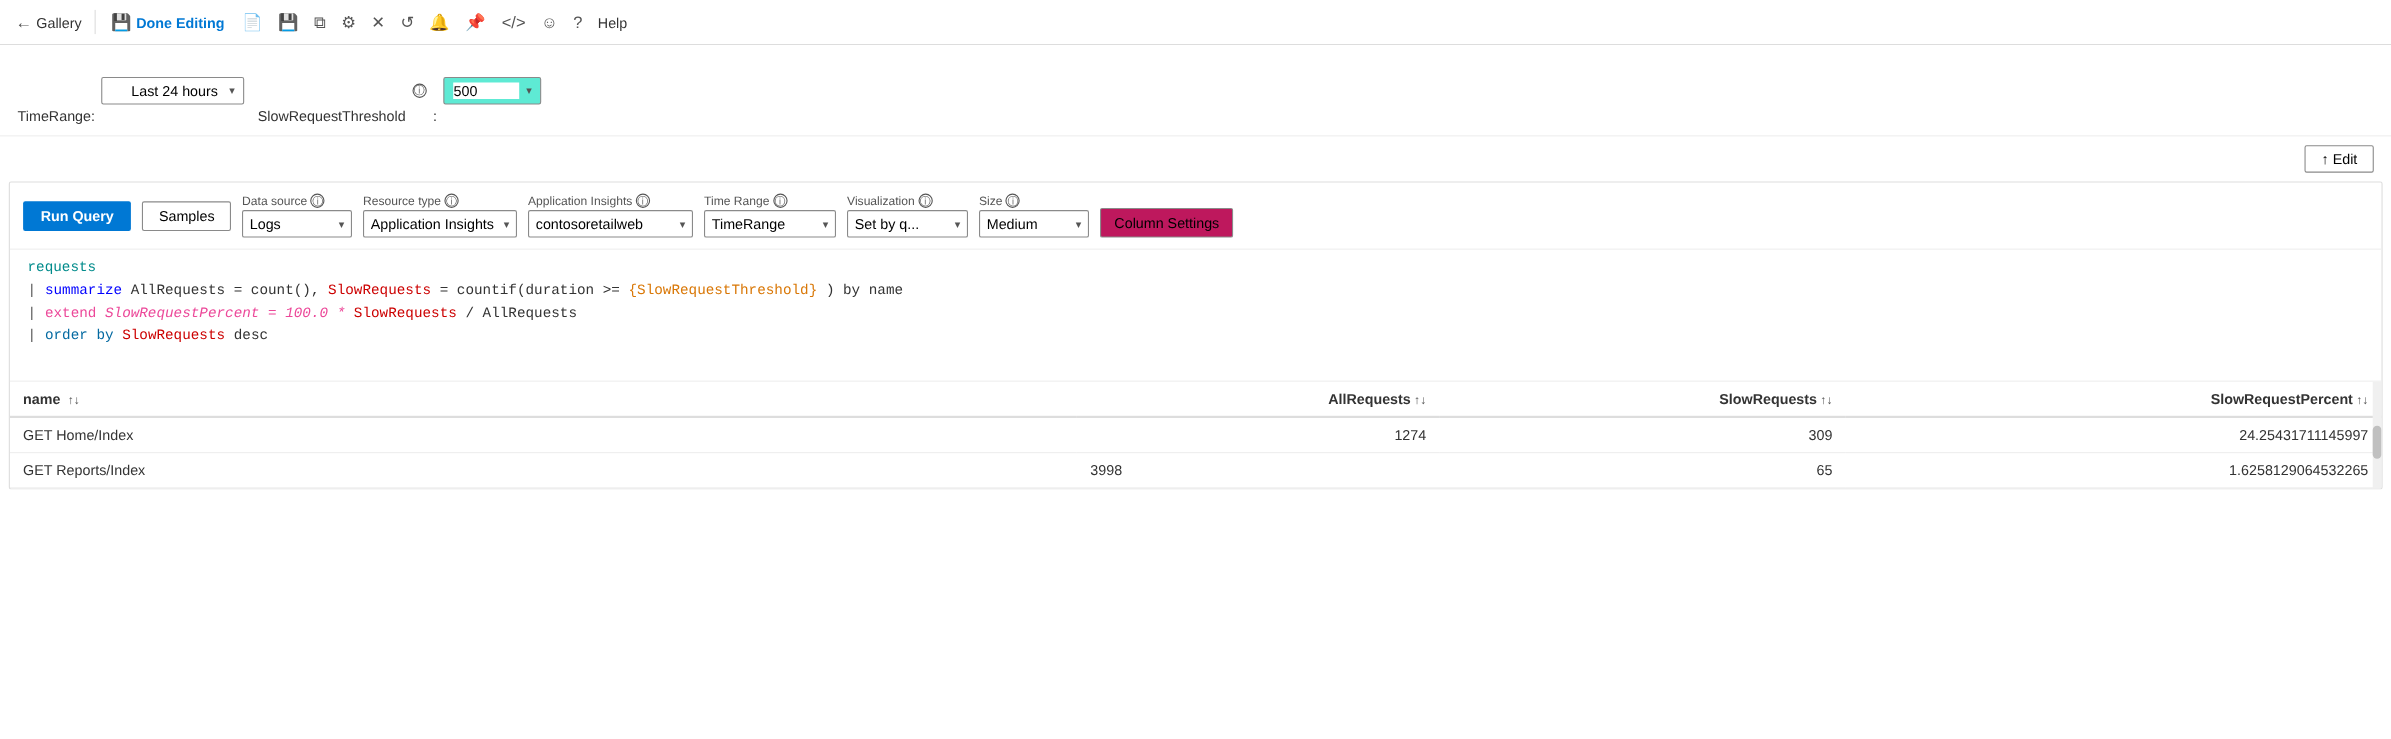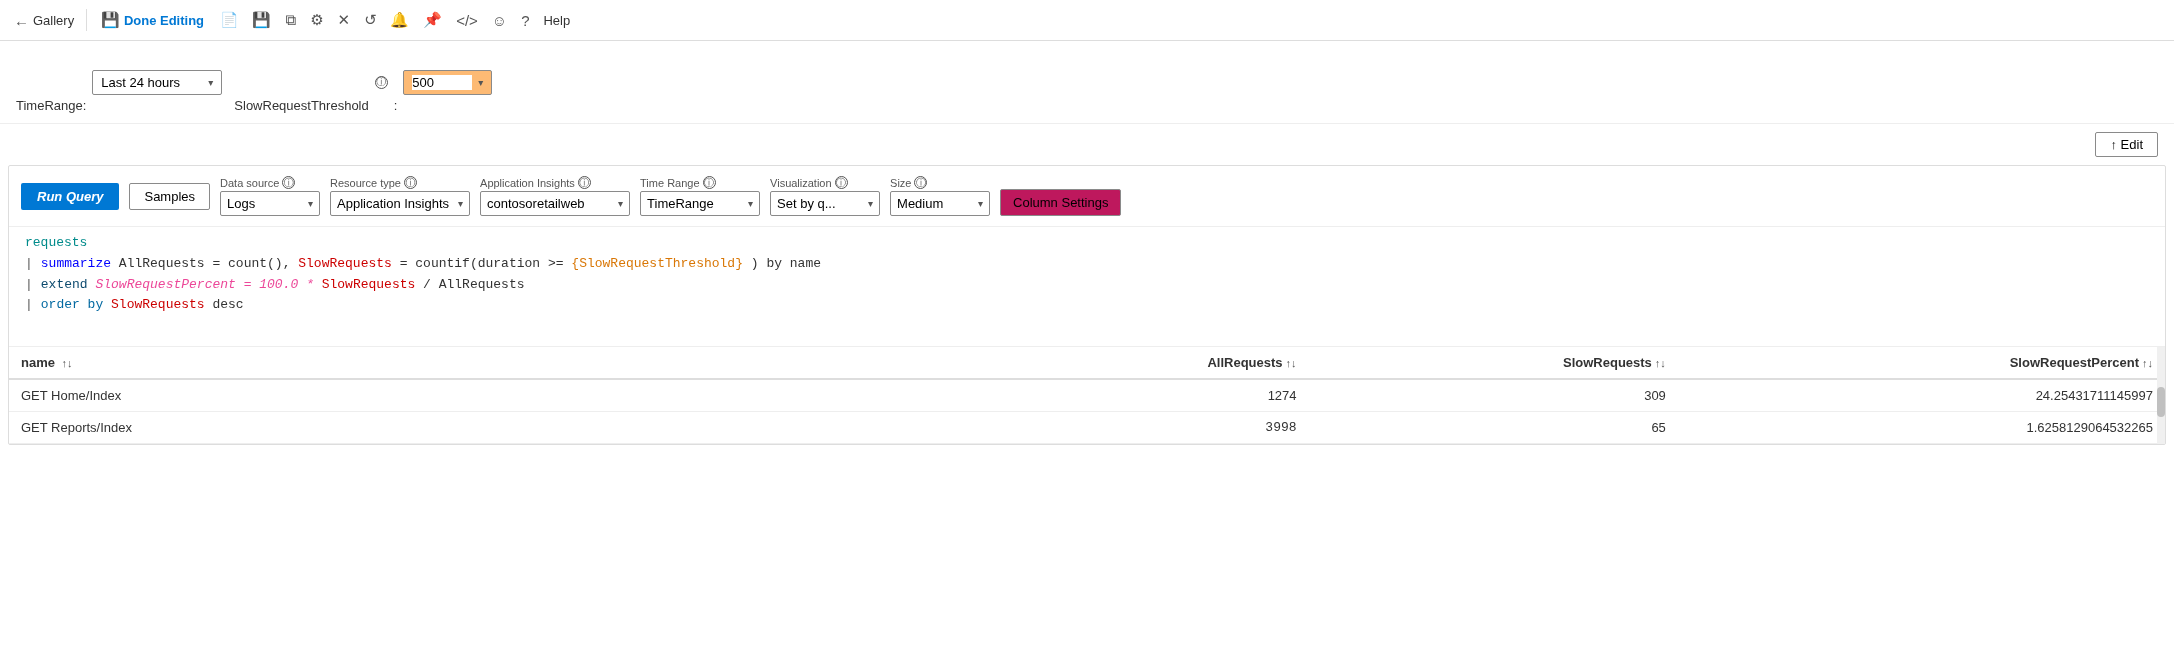--- a/index.html
+++ b/index.html
@@ -60,30 +60,31 @@
       min-width: 130px;
     }
     .param-select select {
       border: none;
       outline: none;
       font-size: 13px;
       background: transparent;
       cursor: pointer;
       flex: 1;
       appearance: none;
+      margin-left: 18px;
       -webkit-appearance: none;
     }
     .chevron { color: #555; font-size: 10px; }
     .param-group { display: flex; align-items: center; gap: 6px; }
     .slow-req-input {
       display: flex;
       align-items: center;
       border: 1px solid #8a8a8a;
       border-radius: 2px;
-      background: #fdba74;
+      background: #5eead4;
       padding: 4px 8px;
       gap: 6px;
     }
     .slow-req-input input {
       border: none;
       outline: none;
       font-size: 13px;
       width: 60px;
     }
 
@@ -124,21 +125,20 @@
     }
     .run-query-btn {
       background: #0078d4;
       color: #fff;
       border: none;
       padding: 6px 16px;
       font-size: 13px;
       cursor: pointer;
       border-radius: 2px;
       font-weight: 600;
-      font-style: italic;
     }
     .samples-btn {
       background: #fff;
       border: 1px solid #8a8a8a;
       padding: 5px 14px;
       font-size: 13px;
       cursor: pointer;
       border-radius: 2px;
     }
 
@@ -460,21 +460,21 @@
         <span style="color:#333;">AllRequests = count(), </span>
         <span style="color:#cc0000;">SlowRequests</span>
         <span style="color:#333;"> = countif(duration &gt;= </span>
         <span style="color:#d97706;">{SlowRequestThreshold}</span>
         <span style="color:#333;">) by name</span>
       </span>
     </div>
     <div class="code-line">
       <span class="code-pipe">|</span>
       <span>
-        <span style="color:#0c4a6e;">extend </span>
+        <span style="color:#ec4899;">extend </span>
         <span style="color:#ec4899;font-style:italic;">SlowRequestPercent = 100.0 * </span>
         <span style="color:#cc0000;">SlowRequests</span>
         <span style="color:#333;"> / AllRequests</span>
       </span>
     </div>
     <div class="code-line">
       <span class="code-pipe">|</span>
       <span>
         <span style="color:#0369a1;">order by </span>
         <span style="color:#cc0000;">SlowRequests</span>
@@ -503,21 +503,21 @@
       </thead>
       <tbody>
         <tr>
           <td>GET Home/Index</td>
           <td style="text-align:right;">1274</td>
           <td style="text-align:right;">309</td>
           <td style="text-align:right;">24.25431711145997</td>
         </tr>
         <tr>
           <td>GET Reports/Index</td>
-          <td style="text-align:right;font-family:Liberation Mono, monospace;">3998</td>
+          <td style="">3998</td>
           <td style="text-align:right;">65</td>
           <td style="text-align:right;">1.6258129064532265</td>
         </tr>
       </tbody>
     </table>
     <div class="scrollbar-track">
       <div class="scrollbar-thumb"></div>
     </div>
   </div>
 

